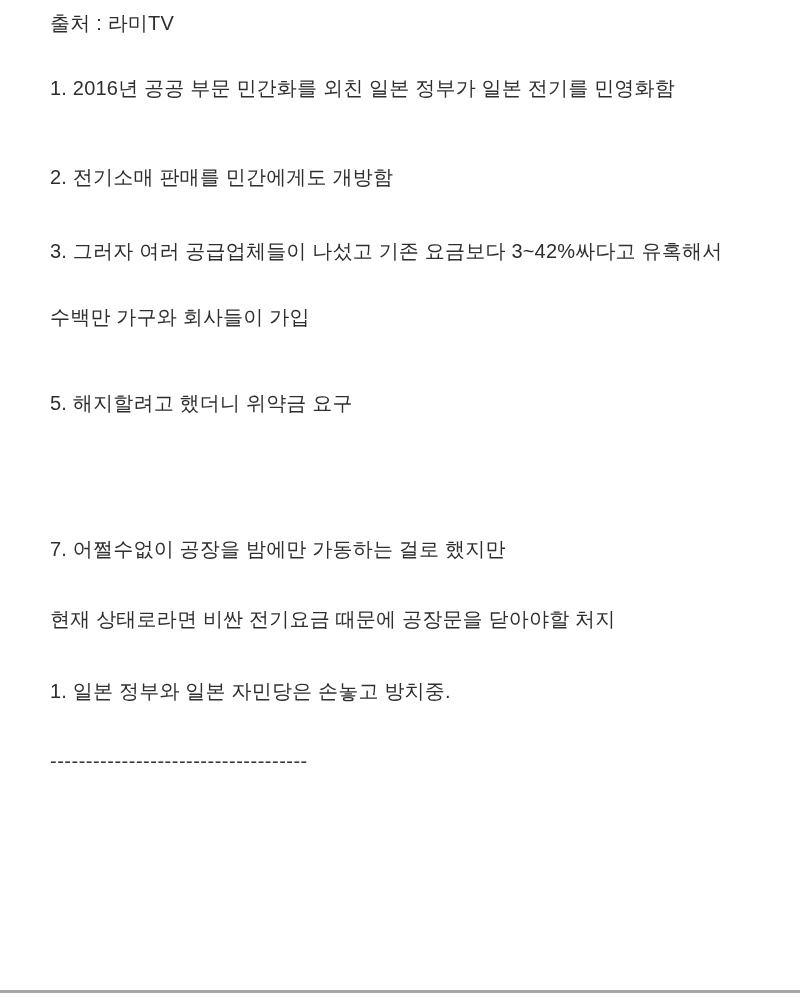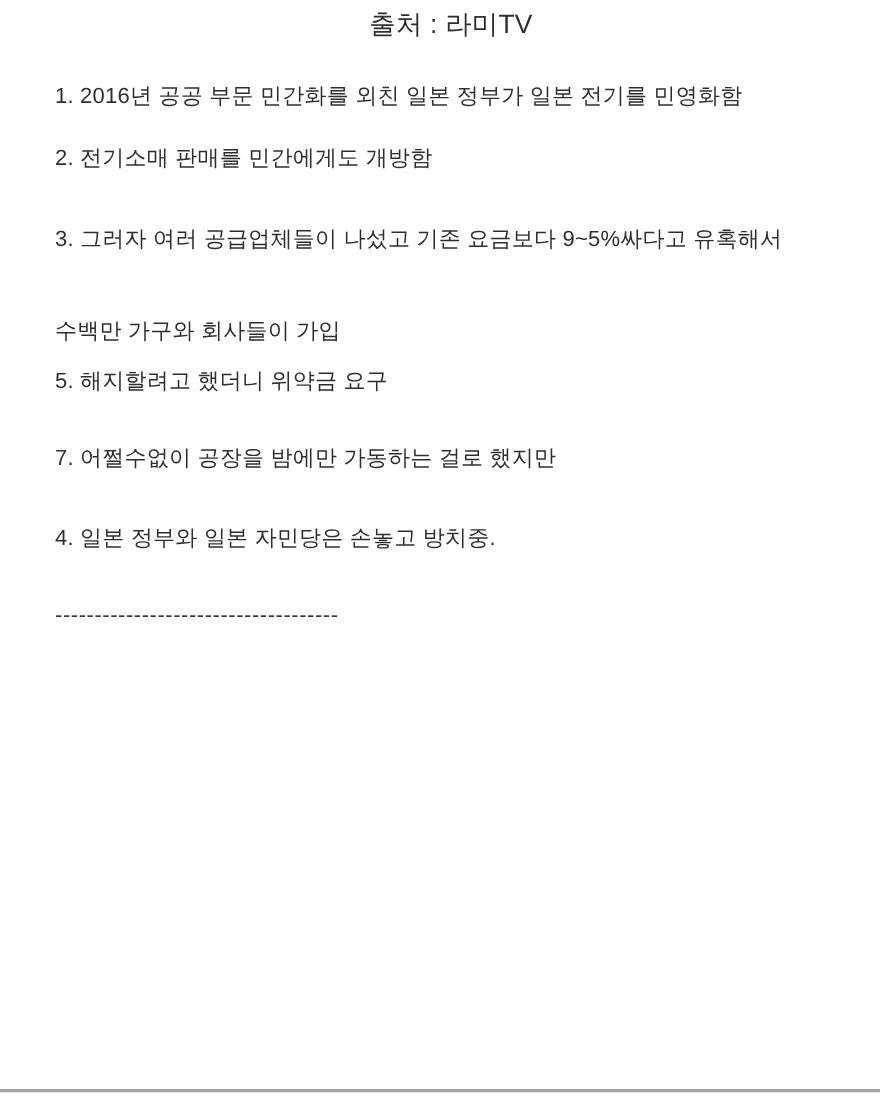--- a/index.html
+++ b/index.html
@@ -24,29 +24,29 @@
     color: #2e2e2e;
   }
   .post p {
     margin: 0;
     font-size: 20px;
     line-height: 26px;
     letter-spacing: 0.2px;
     white-space: nowrap;
     color: #2e2e2e;
   }
-  .post p.source { margin-top: 0; font-size: 24px; text-align: center; }
+  .post p.source { margin-top: 0; font-size: 20px; }
   .post p.l1  { margin-top: 39px; }
-  .post p.l2  { margin-top: 30px; }
+  .post p.l2  { margin-top: 63px; }
   .post p.l3  { margin-top: 48px; }
-  .post p.l4  { margin-top: 57px; }
+  .post p.l4  { margin-top: 40px; }
   .post p.l5  { margin-top: 84px; }
-  .post p.l6  { margin-top: 20px; }
+  .post p.l6  { margin-top: 60px; }
   .post p.l7  { margin-top: 48px; }
-  .post p.l8  { margin-top: 44px; }
+  .post p.l8  { margin-top: 120px; }
   .post p.l9  { margin-top: 44px; }
   .post p.l10 { margin-top: 46px; }
   .post p.l11 { margin-top: 46px; }
   .post p.dash {
     margin-top: 44px;
     font-size: 20px;
     letter-spacing: 0.5px;
     color: #3a3a3a;
   }
   .bottom-rule {
@@ -58,21 +58,22 @@
     background: #a6a6a6;
   }
 </style>
 </head>
 <body>
 
 <div class="post">
   <p class="source">출처 : 라미TV</p>
   <p class="l1">1. 2016년 공공 부문 민간화를 외친 일본 정부가 일본 전기를 민영화함</p>
   <p class="l2">2. 전기소매 판매를 민간에게도 개방함</p>
-  <p class="l3">3. 그러자 여러 공급업체들이 나섰고 기존 요금보다 9~5%싸다고 유혹해서</p>
+  <p class="l3">3. 그러자 여러 공급업체들이 나섰고 기존 요금보다 3~42%싸다고 유혹해서</p>
   <p class="l4">수백만 가구와 회사들이 가입</p>
   <p class="l6">5. 해지할려고 했더니 위약금 요구</p>
   <p class="l8">7. 어쩔수없이 공장을 밤에만 가동하는 걸로 했지만</p>
-  <p class="l10">4. 일본 정부와 일본 자민당은 손놓고 방치중.</p>
+  <p class="l9">현재 상태로라면 비싼 전기요금 때문에 공장문을 닫아야할 처지</p>
+  <p class="l10">1. 일본 정부와 일본 자민당은 손놓고 방치중.</p>
   <p class="dash">------------------------------------</p>
 </div>
 
 <div class="bottom-rule"></div>
 
 </body></html>

